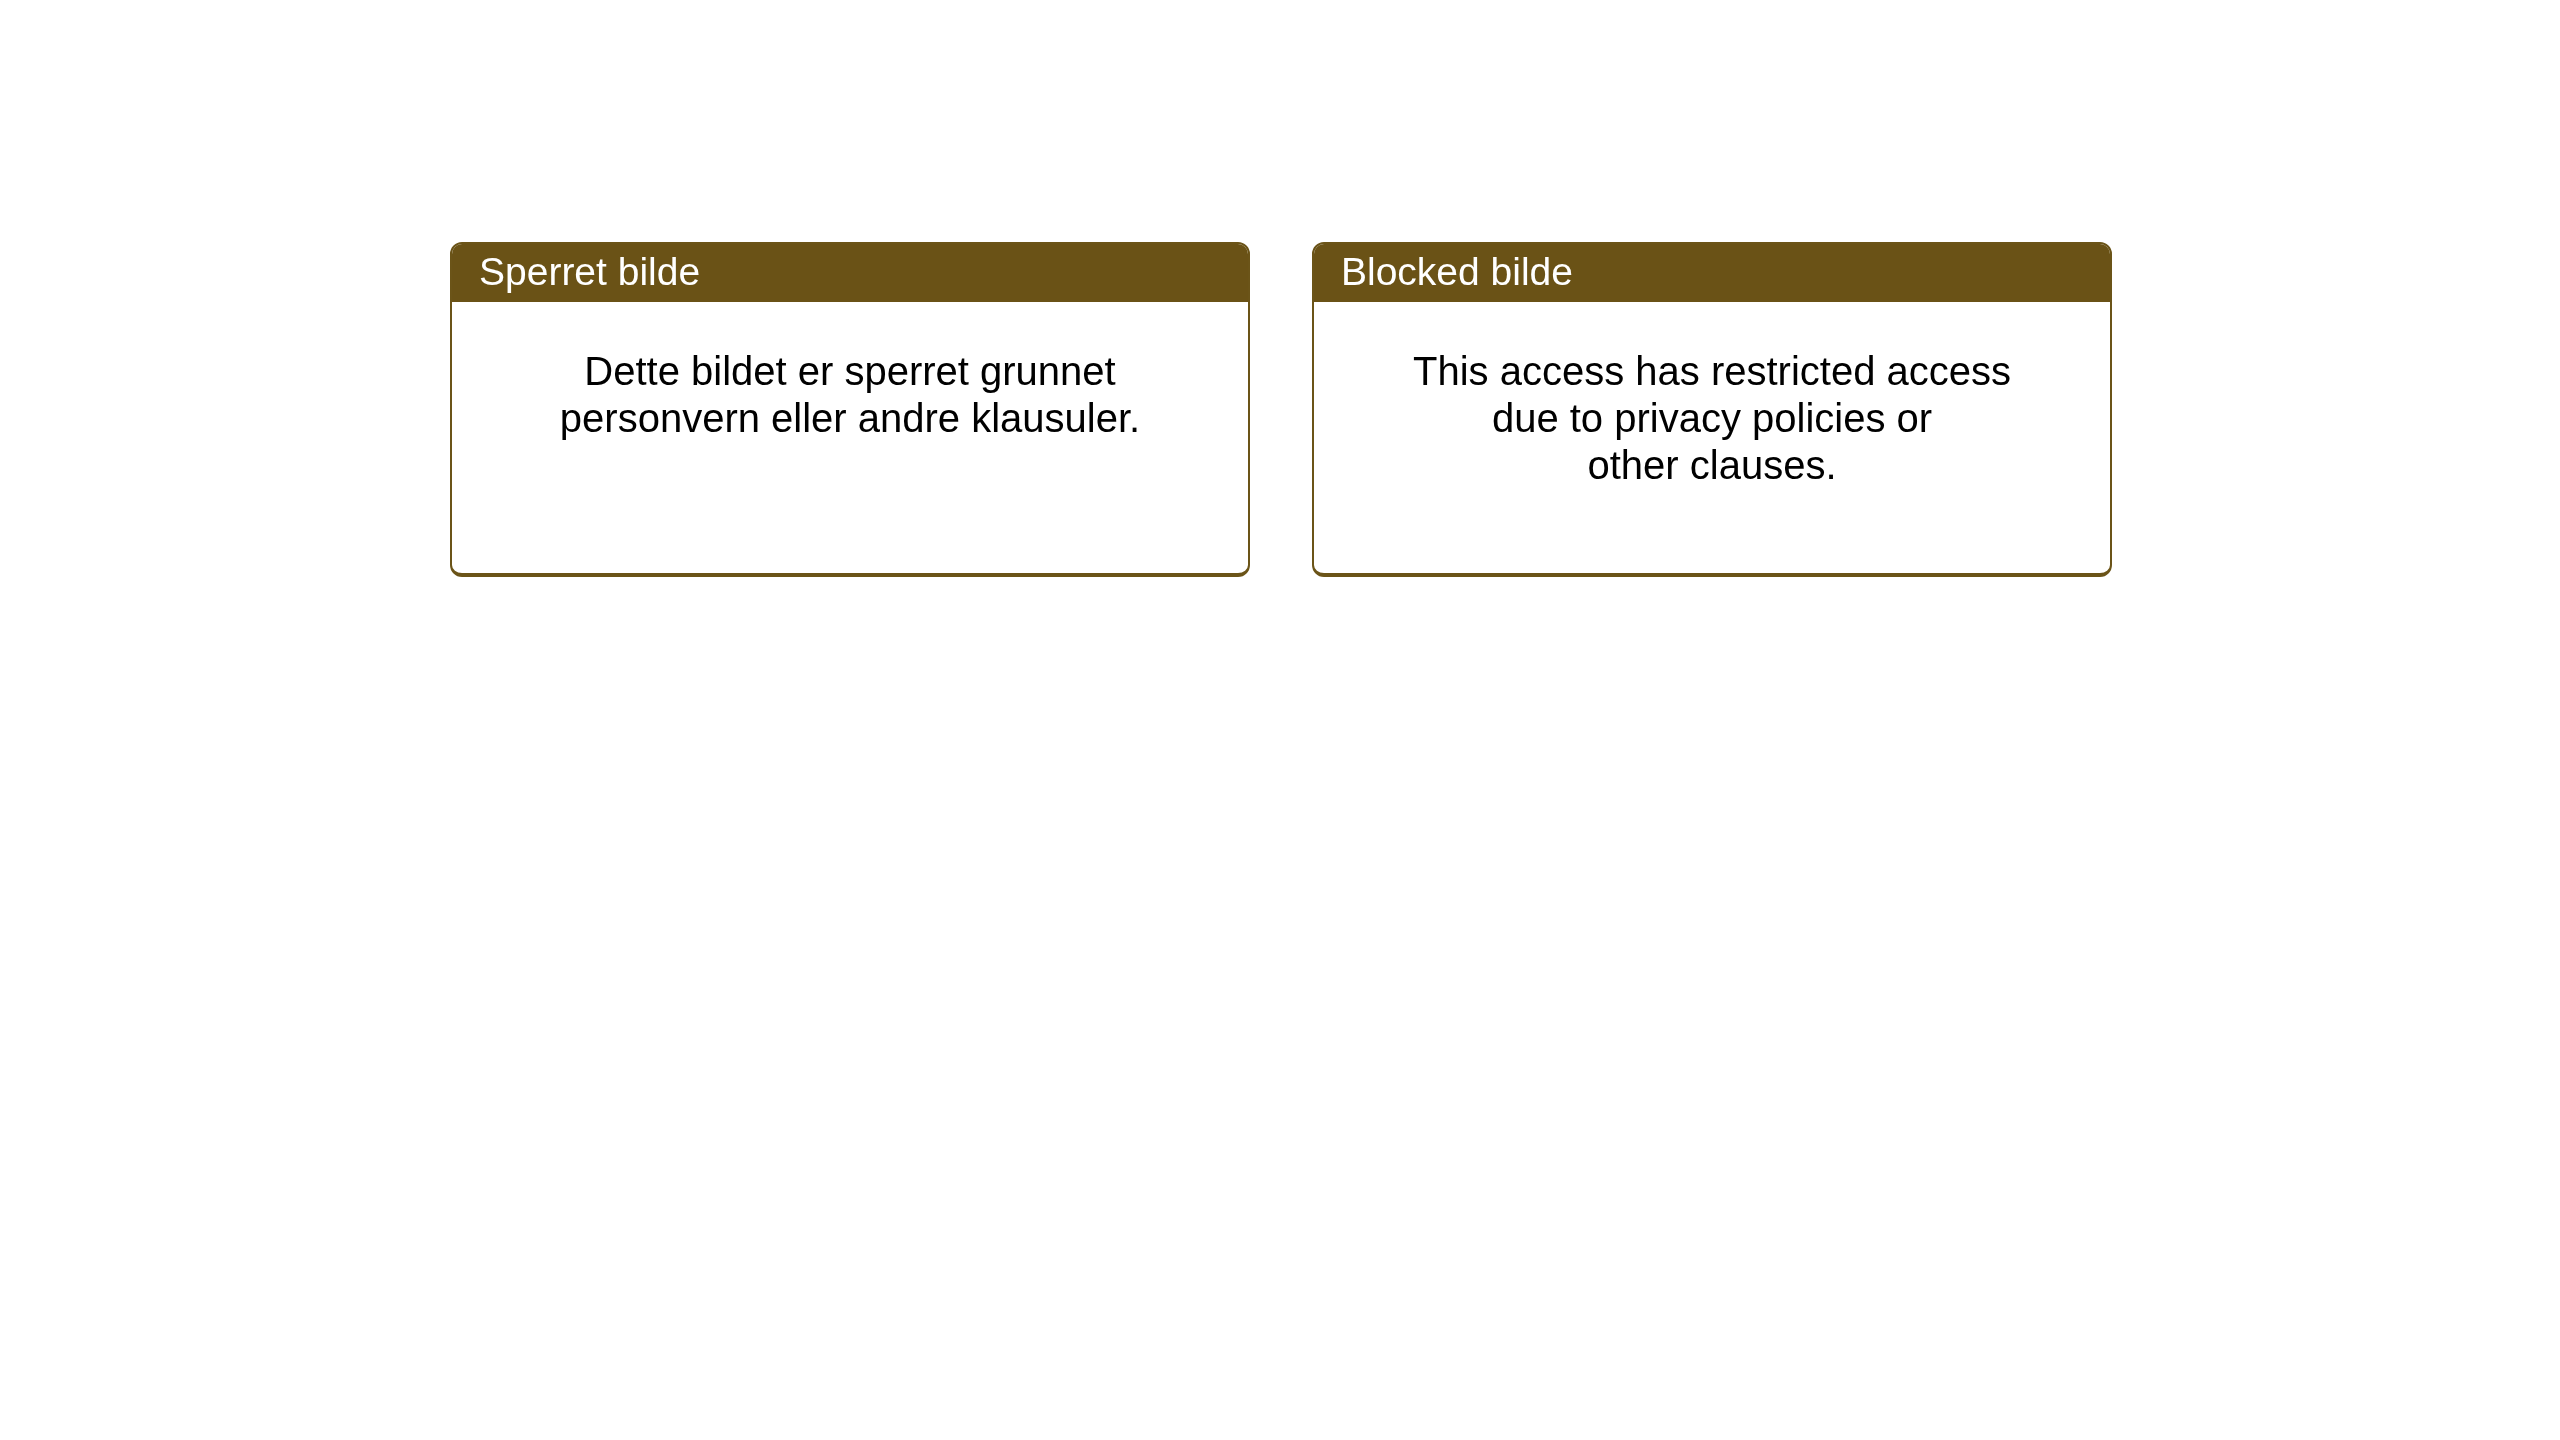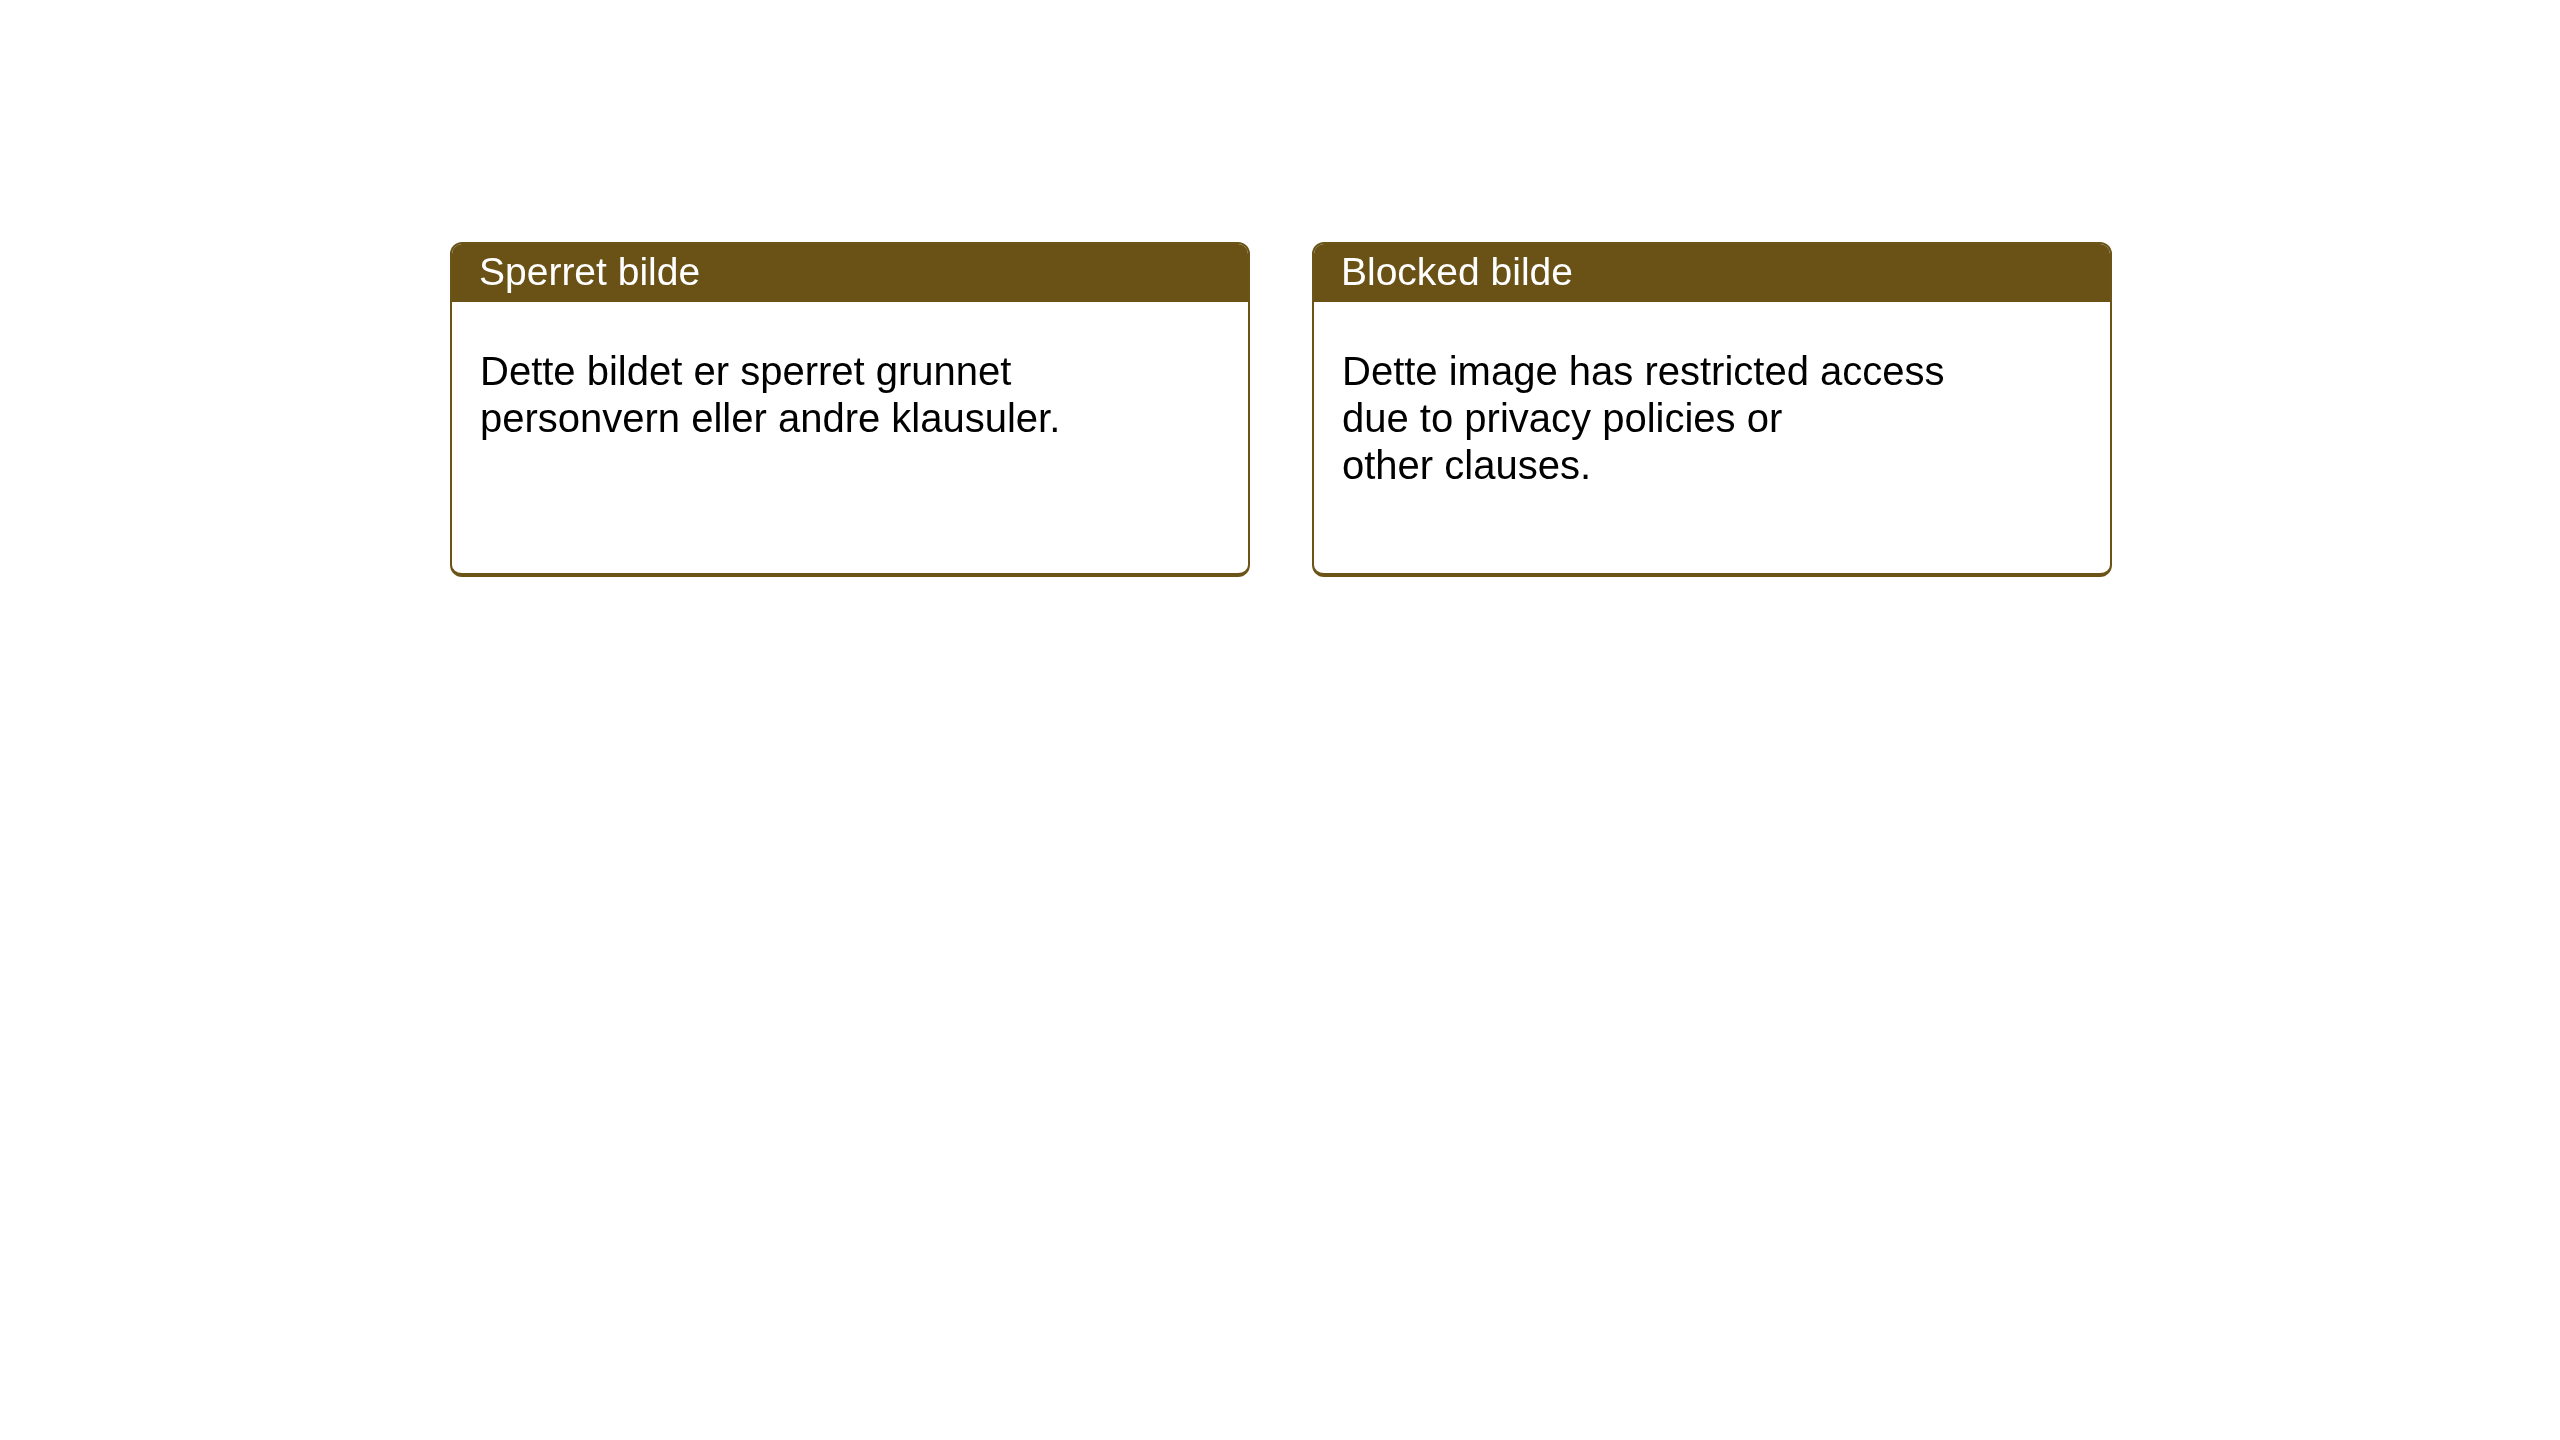--- a/index.html
+++ b/index.html
@@ -51,35 +51,36 @@
     
     margin: -1px -1px 0 -1px;
   }
   .card-body {
     flex: 1 1 auto;
     padding: 46px 28px 28px 28px;
     color: var(--body-text);
     font-size: 40px;
     line-height: 47px;
     white-space: pre-line;
+    text-align: center;
   }
 </style>
 </head>
 <body>
 
 <div class="canvas">
   <div class="card-row">
 
     <div class="card">
       <div class="card-header">Sperret bilde</div>
       <div class="card-body">Dette bildet er sperret grunnet
 personvern eller andre klausuler.</div>
     </div>
 
     <div class="card">
       <div class="card-header">Blocked bilde</div>
-      <div class="card-body">Dette image has restricted access
+      <div class="card-body">This access has restricted access
 due to privacy policies or
 other clauses.</div>
     </div>
 
   </div>
 </div>
 
 </body></html>

